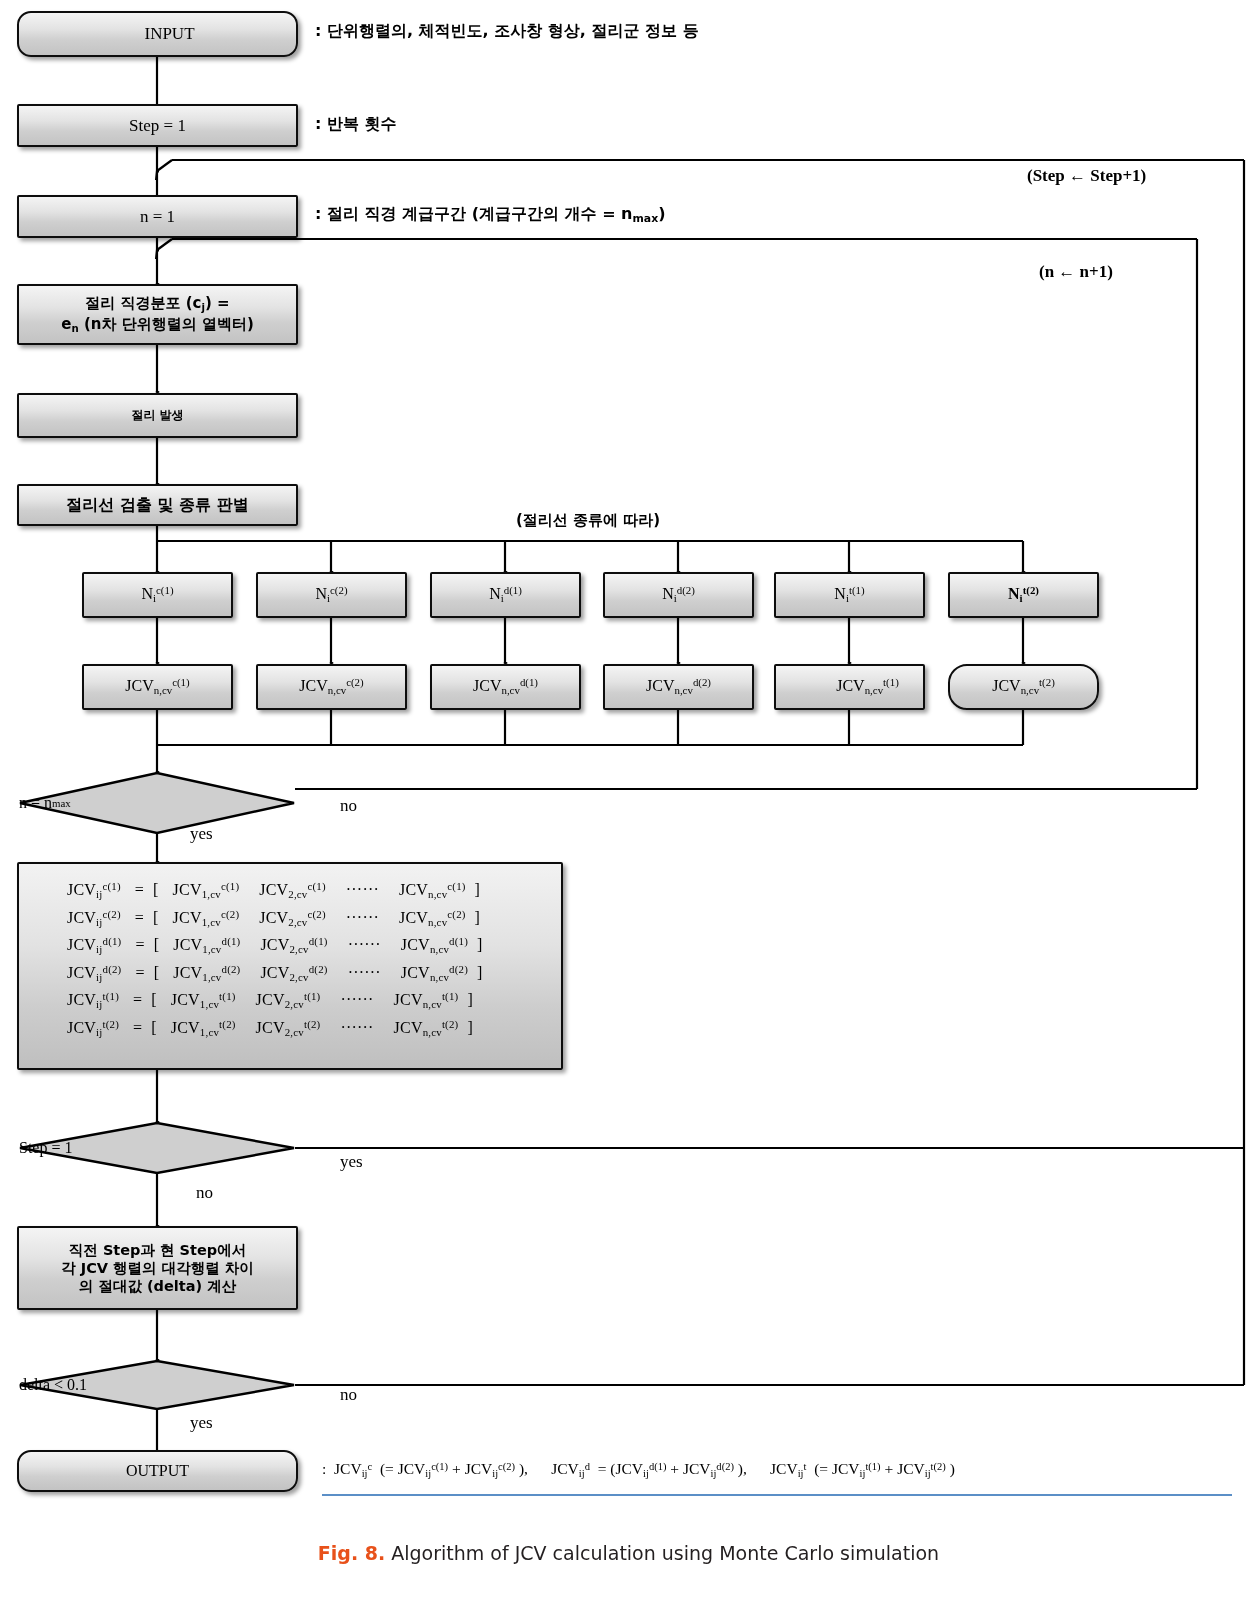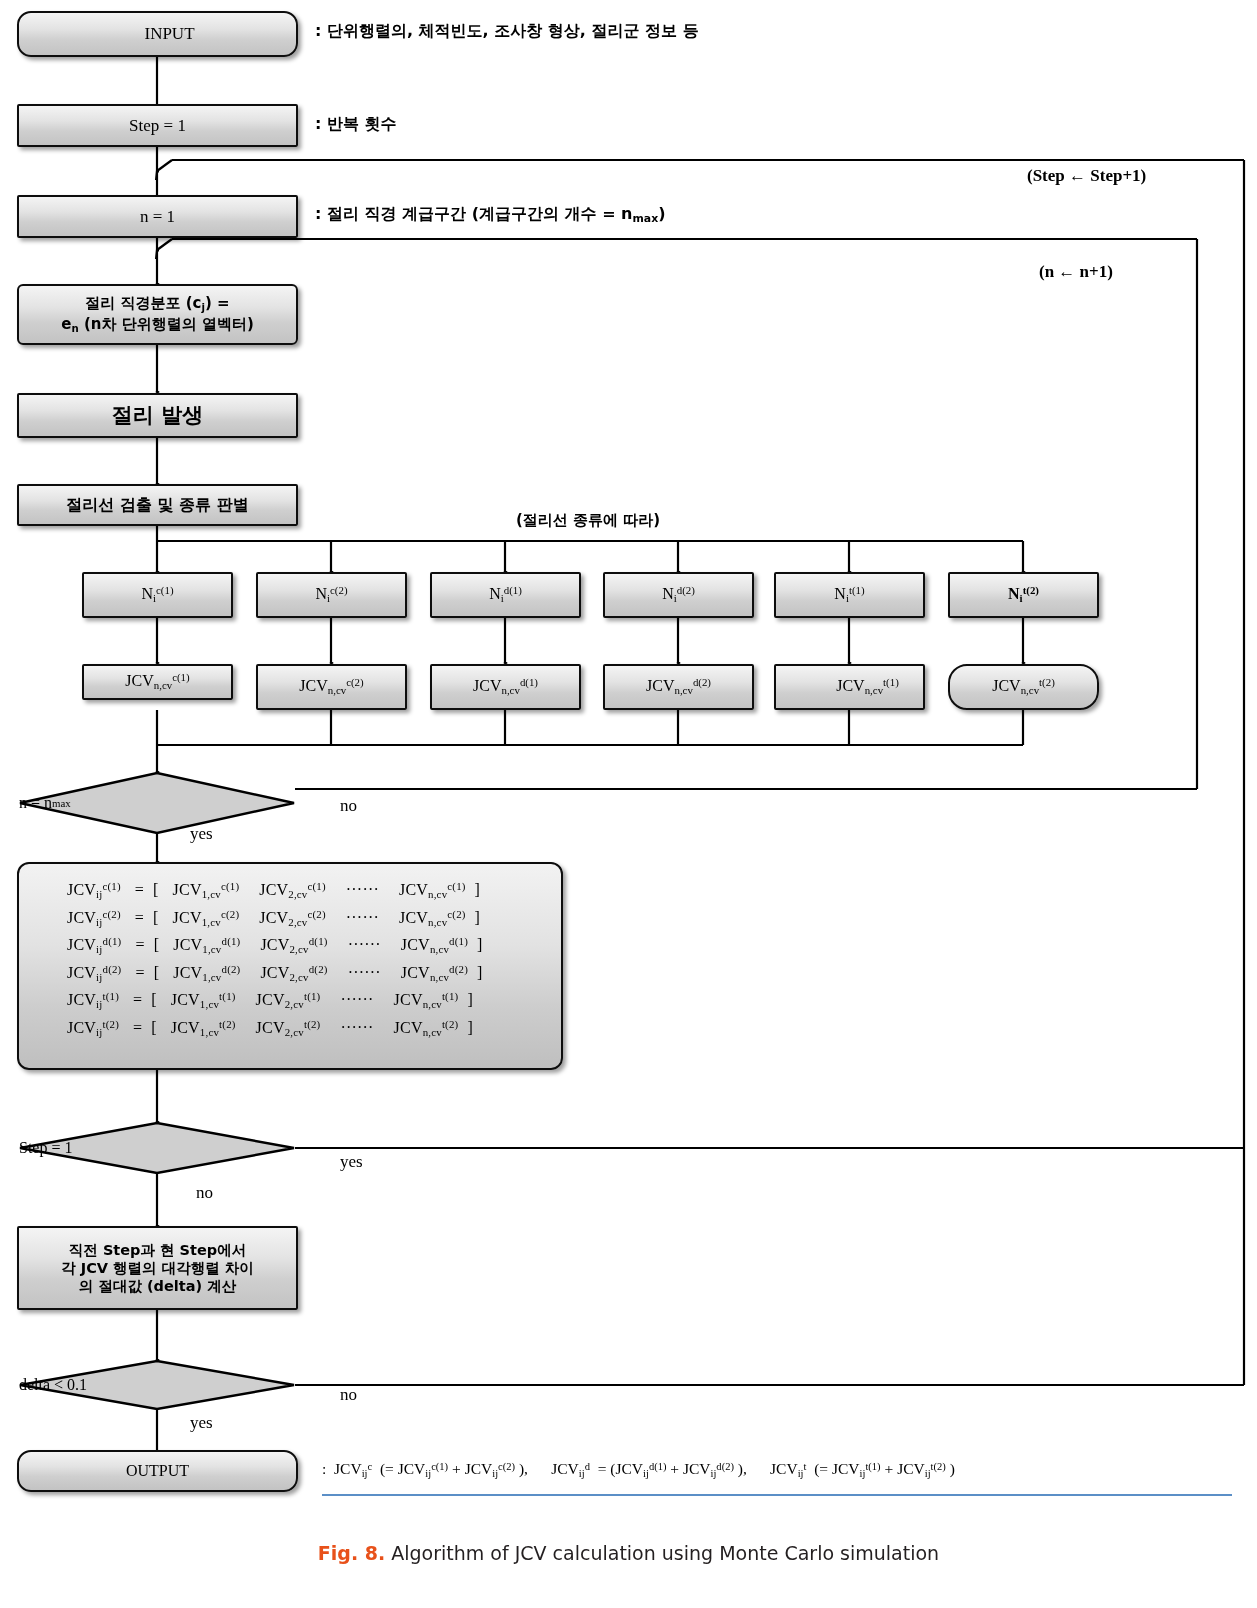--- a/index.html
+++ b/index.html
@@ -42,21 +42,21 @@
   }
   .ann.kr{font-family:"DejaVu Sans", sans-serif;font-weight:bold;}
   .ann.bold{font-weight:bold;}
 
   
   #wires{position:absolute;left:0;top:0;width:1257px;height:1608px;}
 
   
   #matrix-block{
     position:absolute;box-sizing:border-box;
-    border:2px solid #0d0d0d;border-radius:12px;
+    border:2px solid #0d0d0d;border-radius:2px;
     background:linear-gradient(180deg,#f2f2f2 0%,#e2e2e2 40%,#cdcdcd 70%,#bfbfbf 100%);
     box-shadow:3px 3px 4px rgba(0,0,0,.38);
     padding:12px 0 4px 0;
   }
   .mrow{
     font-family:"Liberation Serif", serif;
     font-size:16px;color:#000;
     padding:4px 0 4px 48px;white-space:nowrap;letter-spacing:.2px;
   }
   .mrow .gap{display:inline-block;width:14px;}
@@ -161,28 +161,28 @@
   </div>
 
   <div class="node sq" style="left:17px;top:104px;width:281px;height:43px;font-size:17px;">
     <span class="lbl">Step = 1</span>
   </div>
 
   <div class="node sq" style="left:17px;top:195px;width:281px;height:43px;font-size:17px;">
     <span class="lbl">n = 1</span>
   </div>
 
-  <div class="node sq" style="left:17px;top:284px;width:281px;height:61px;font-size:15px;font-family:'DejaVu Sans',sans-serif;font-weight:bold;border-radius:6px;">
+  <div class="node sq" style="left:17px;top:284px;width:281px;height:61px;font-size:15px;font-family:'DejaVu Sans',sans-serif;font-weight:bold;">
     <span class="lbl">
       <span>절리 직경분포 (c</span><sub>j</sub><span>) =</span><br>
       <span>e</span><sub>n</sub><span> (n차 단위행렬의 열벡터)</span>
     </span>
   </div>
 
-  <div class="node sq" style="left:17px;top:393px;width:281px;height:45px;font-size:21px;font-family:'DejaVu Sans',sans-serif;font-weight:bold;">
+  <div class="node sq" style="left:17px;top:393px;width:281px;height:45px;font-size:12px;font-family:'DejaVu Sans',sans-serif;font-weight:bold;">
     <span class="lbl">절리 발생</span>
   </div>
 
   <div class="node sq" style="left:17px;top:484px;width:281px;height:42px;font-size:16px;font-family:'DejaVu Sans',sans-serif;font-weight:bold;">
     <span class="lbl">절리선 검출 및 종류 판별</span>
   </div>
 
   <div class="node sq" style="left:82px;top:572px;width:151px;height:46px;font-size:16px;">
     <span class="lbl"><span>N</span><sub>i</sub><sup>c(1)</sup></span>
   </div>
@@ -195,21 +195,21 @@
   <div class="node sq" style="left:603px;top:572px;width:151px;height:46px;font-size:16px;">
     <span class="lbl"><span>N</span><sub>i</sub><sup>d(2)</sup></span>
   </div>
   <div class="node sq" style="left:774px;top:572px;width:151px;height:46px;font-size:16px;">
     <span class="lbl"><span>N</span><sub>i</sub><sup>t(1)</sup></span>
   </div>
   <div class="node sq" style="left:948px;top:572px;width:151px;height:46px;font-size:16px;font-weight:bold;">
     <span class="lbl"><span>N</span><sub>i</sub><sup>t(2)</sup></span>
   </div>
 
-  <div class="node sq" style="left:82px;top:664px;width:151px;height:36px;font-size:16px;">
+  <div class="node sq" style="left:82px;top:664px;width:151px;height:46px;font-size:16px;">
     <span class="lbl"><span>JCV</span><sub>n,cv</sub><sup>c(1)</sup></span>
   </div>
   <div class="node sq" style="left:256px;top:664px;width:151px;height:46px;font-size:16px;">
     <span class="lbl"><span>JCV</span><sub>n,cv</sub><sup>c(2)</sup></span>
   </div>
   <div class="node sq" style="left:430px;top:664px;width:151px;height:46px;font-size:16px;">
     <span class="lbl"><span>JCV</span><sub>n,cv</sub><sup>d(1)</sup></span>
   </div>
   <div class="node sq" style="left:603px;top:664px;width:151px;height:46px;font-size:16px;">
     <span class="lbl"><span>JCV</span><sub>n,cv</sub><sup>d(2)</sup></span>

